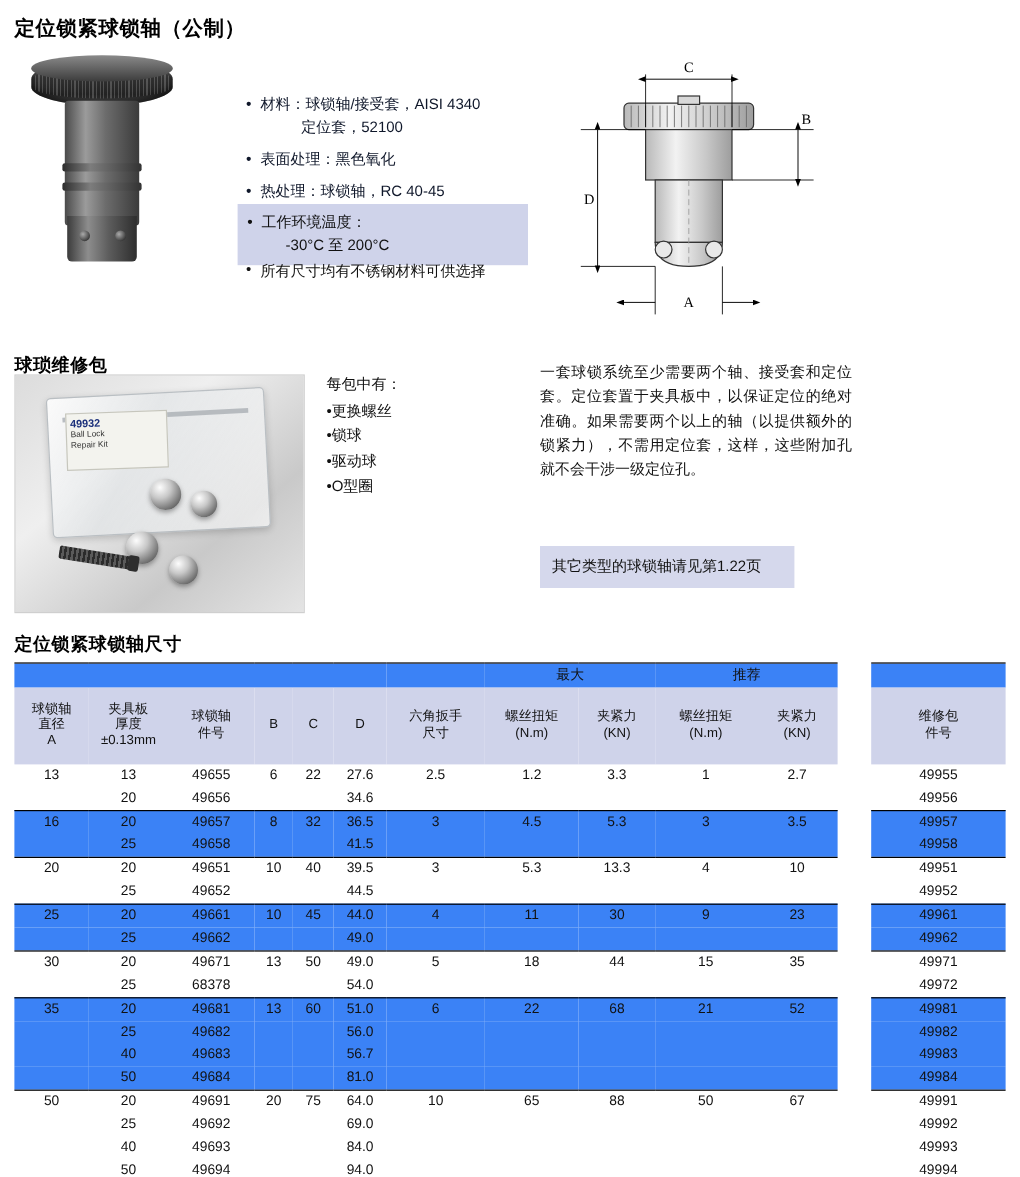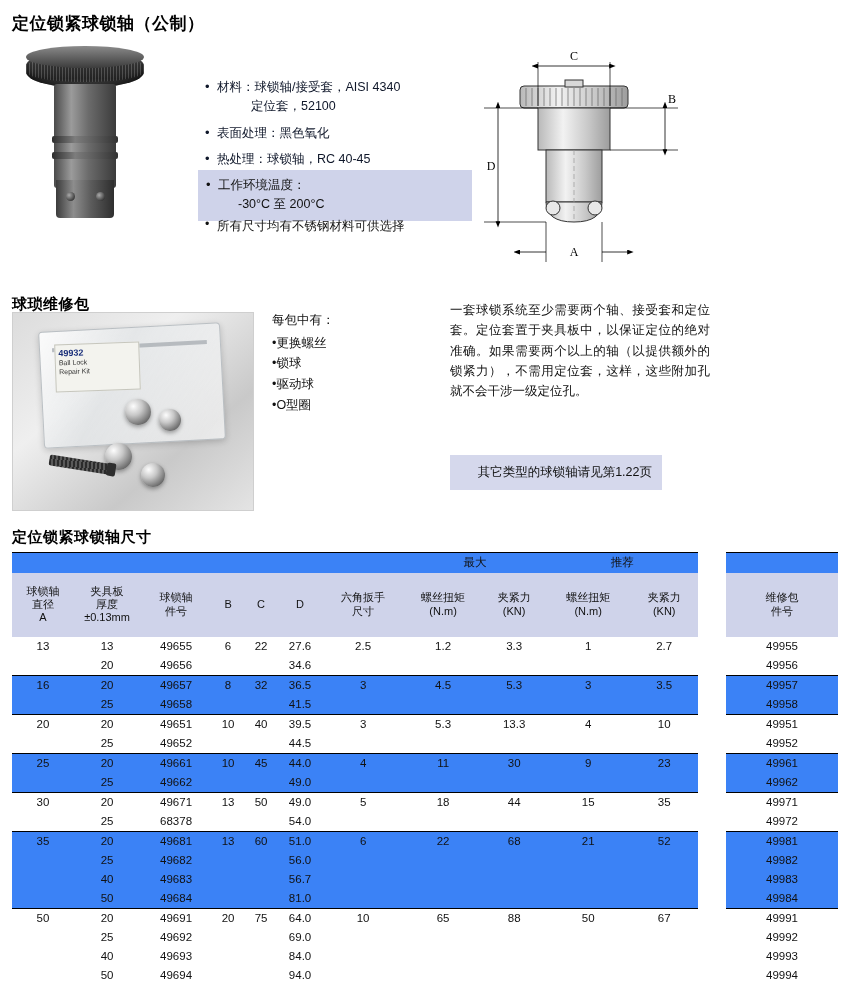--- a/index.html
+++ b/index.html
@@ -128,21 +128,21 @@
     padding-left: 34px;
   }
   .spec-sub2 {
     display: block;
     padding-left: 20px;
   }
   .temp-box {
     position: absolute;
     left: 198px;
     top: 170px;
-    width: 274px;
+    width: 242px;
     background: #cfd3ea;
     padding: 6px 8px 7px 8px;
     box-sizing: border-box;
     font-size: 12.5px;
     line-height: 1.5;
   }
   .temp-box .spec-item::before { content: "•"; }
   .last-bullet {
     position: absolute;
     left: 205px;
@@ -264,21 +264,21 @@
 
   .note-box {
     position: absolute;
     left: 450px;
     top: 455px;
     width: 212px;
     background: #d5d8ec;
     padding: 9px 10px;
     box-sizing: border-box;
     font-size: 12.5px;
-    text-align: right;
+    text-align: left;
   }
 
   
   .table-wrap {
     position: absolute;
     left: 12px;
     top: 552px;
     width: 826px;
   }
   table.dims {

